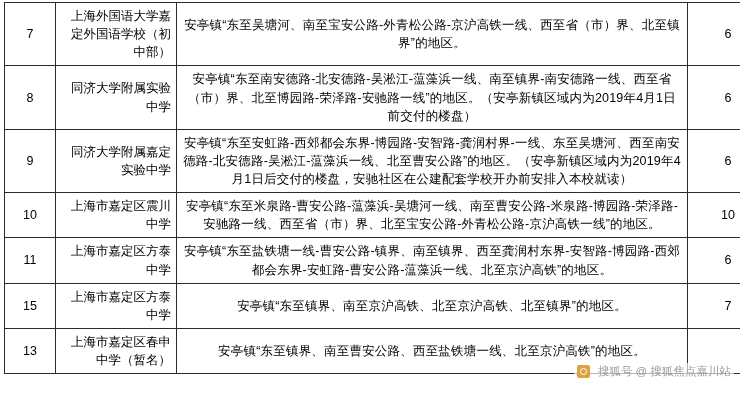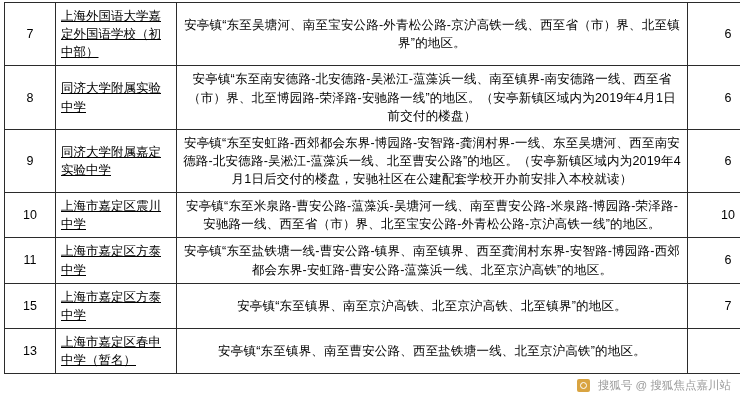--- a/index.html
+++ b/index.html
@@ -36,41 +36,40 @@
     font-size: 12.5px;
     line-height: 1.45;
   }
   td.col-num {
     width: 40px;
     text-align: center;
     font-size: 13px;
   }
   td.col-name {
     width: 110px;
-    text-align: left;
+    text-align: right;
     font-size: 12.5px;
     line-height: 1.5;
-    text-decoration: underline;
   }
   td.col-range {
     width: 500px;
     text-align: center;
     font-size: 12.5px;
     line-height: 1.55;
     letter-spacing: 0.2px;
   }
   td.col-count {
     width: 70px;
     text-align: center;
     font-size: 13px;
   }
   .watermark {
     position: absolute;
     right: 6px;
-    bottom: 8px;
+    bottom: 22px;
     display: flex;
     align-items: center;
     gap: 8px;
     font-size: 11.5px;
     color: #9a9a9a;
     background: rgba(255,255,255,0.65);
     padding: 1px 3px;
     border-radius: 2px;
   }
   .watermark .wm-logo {

